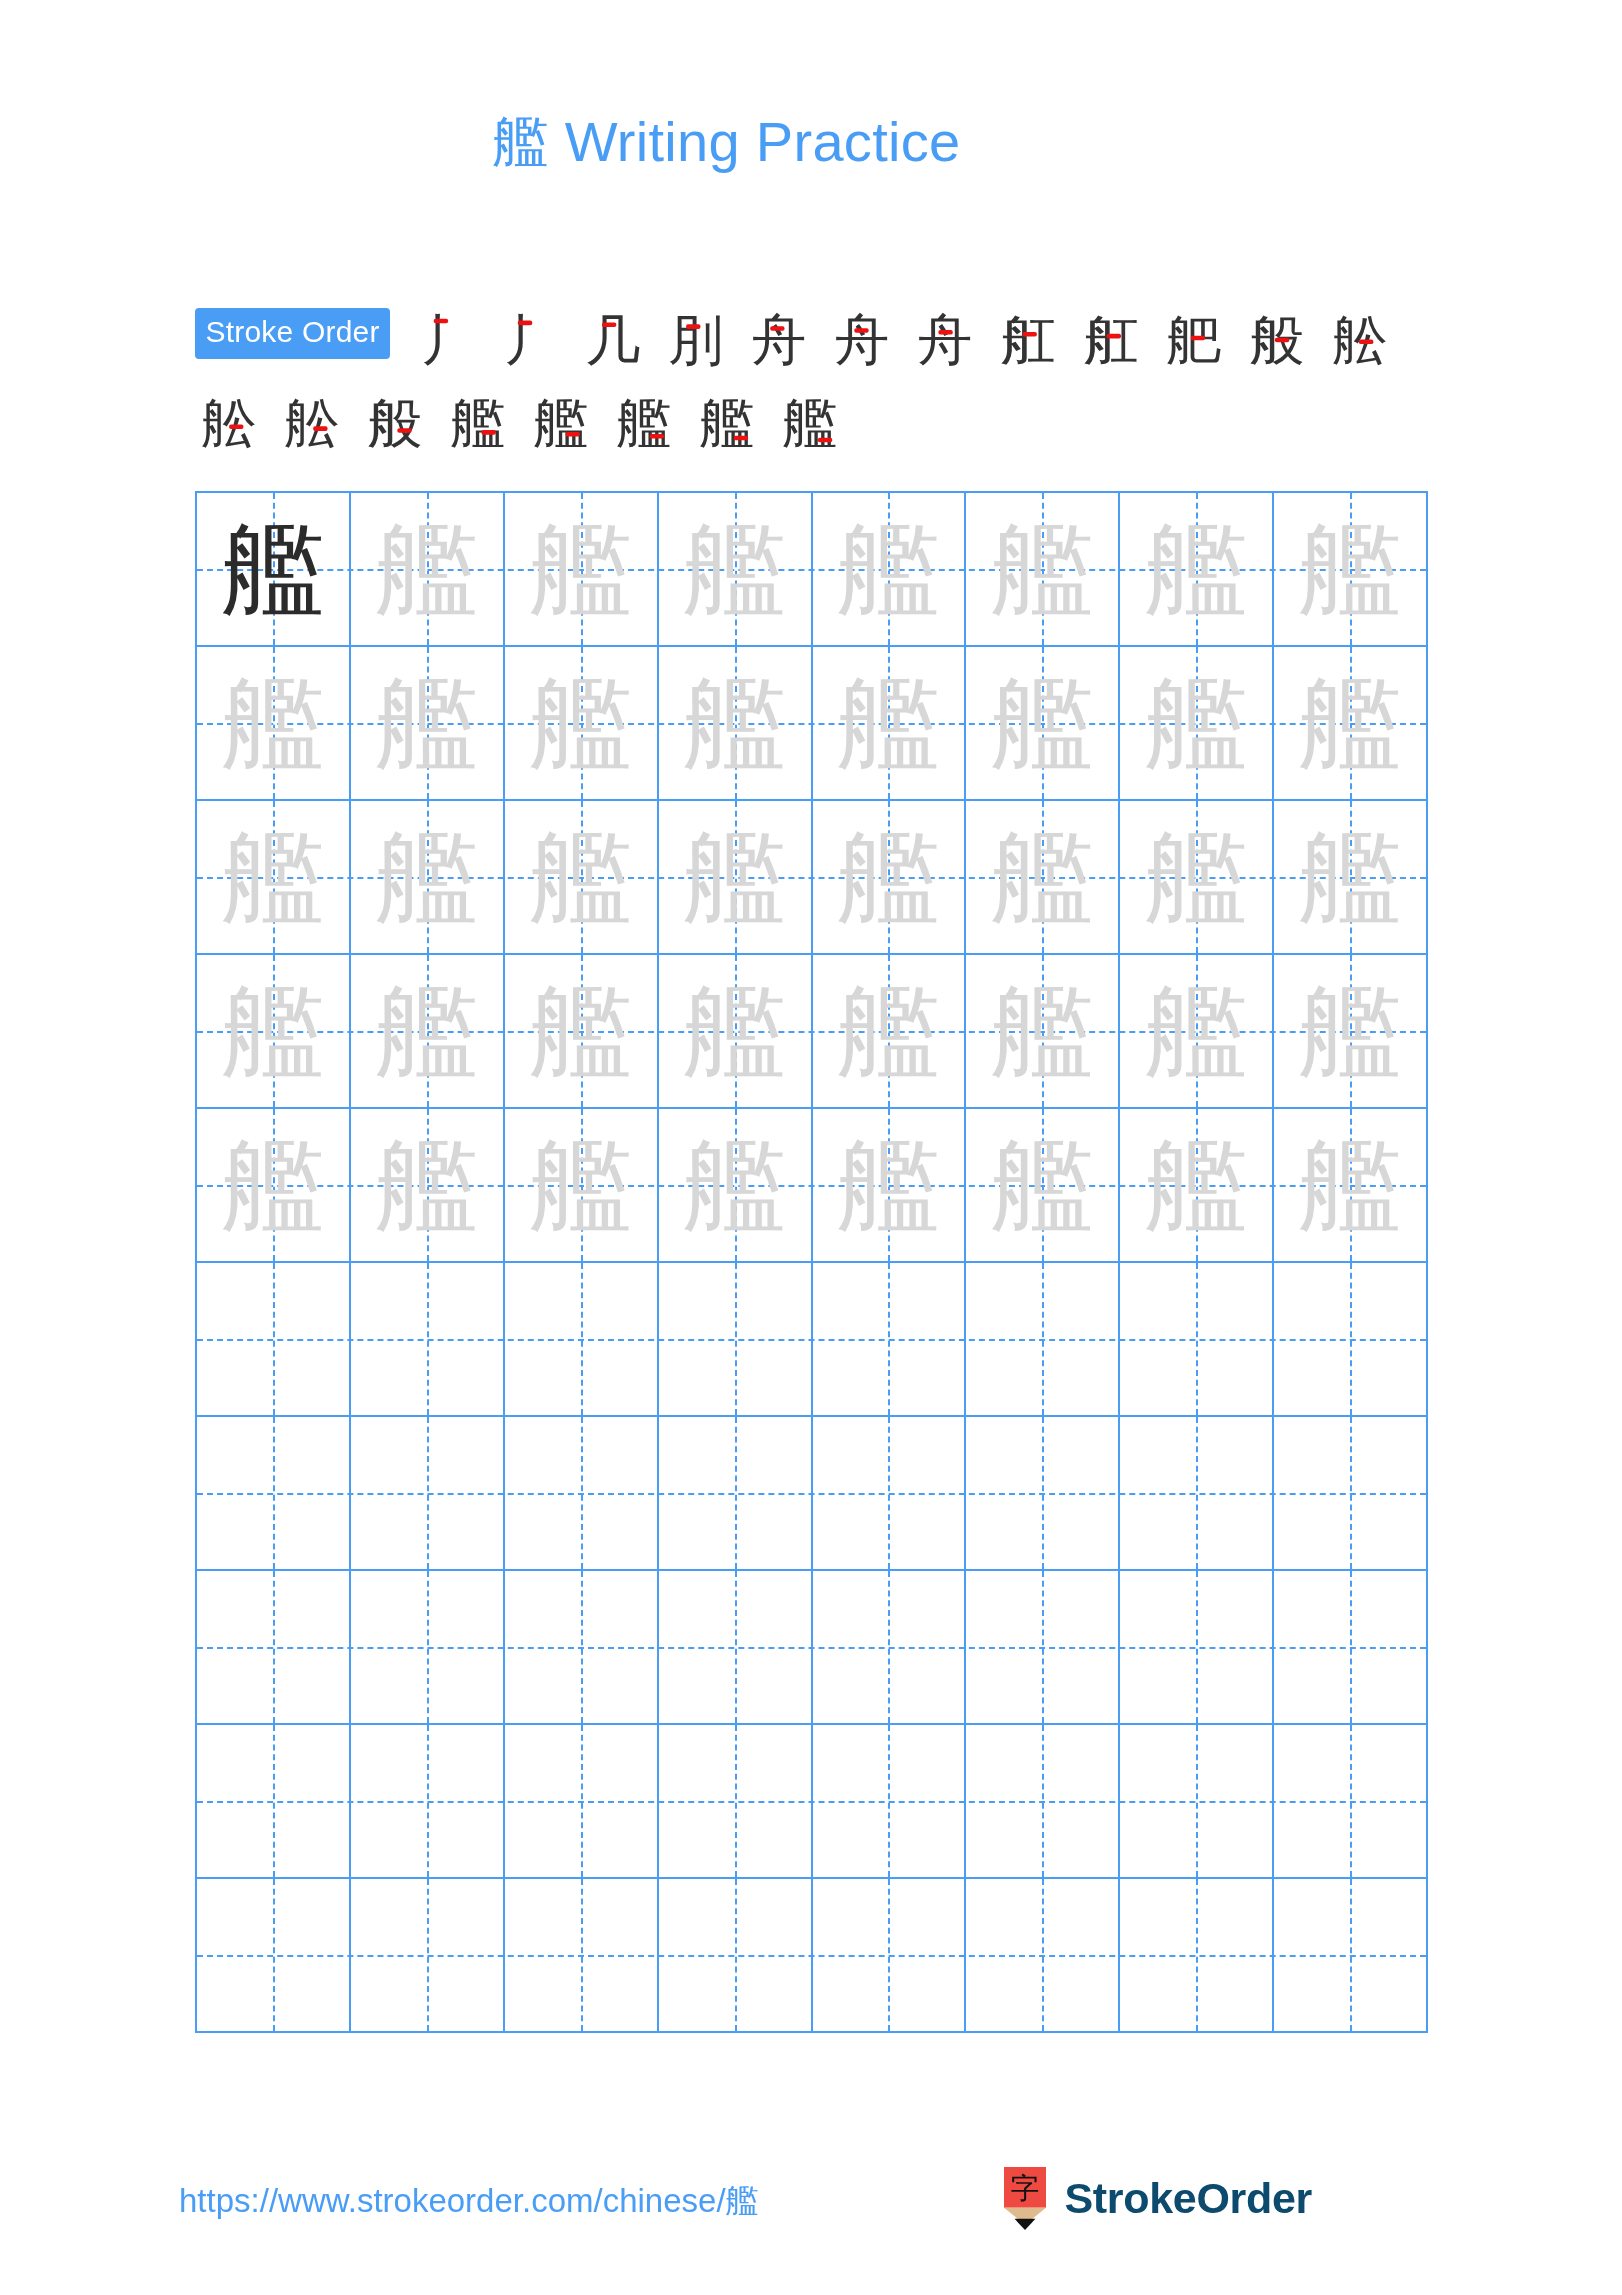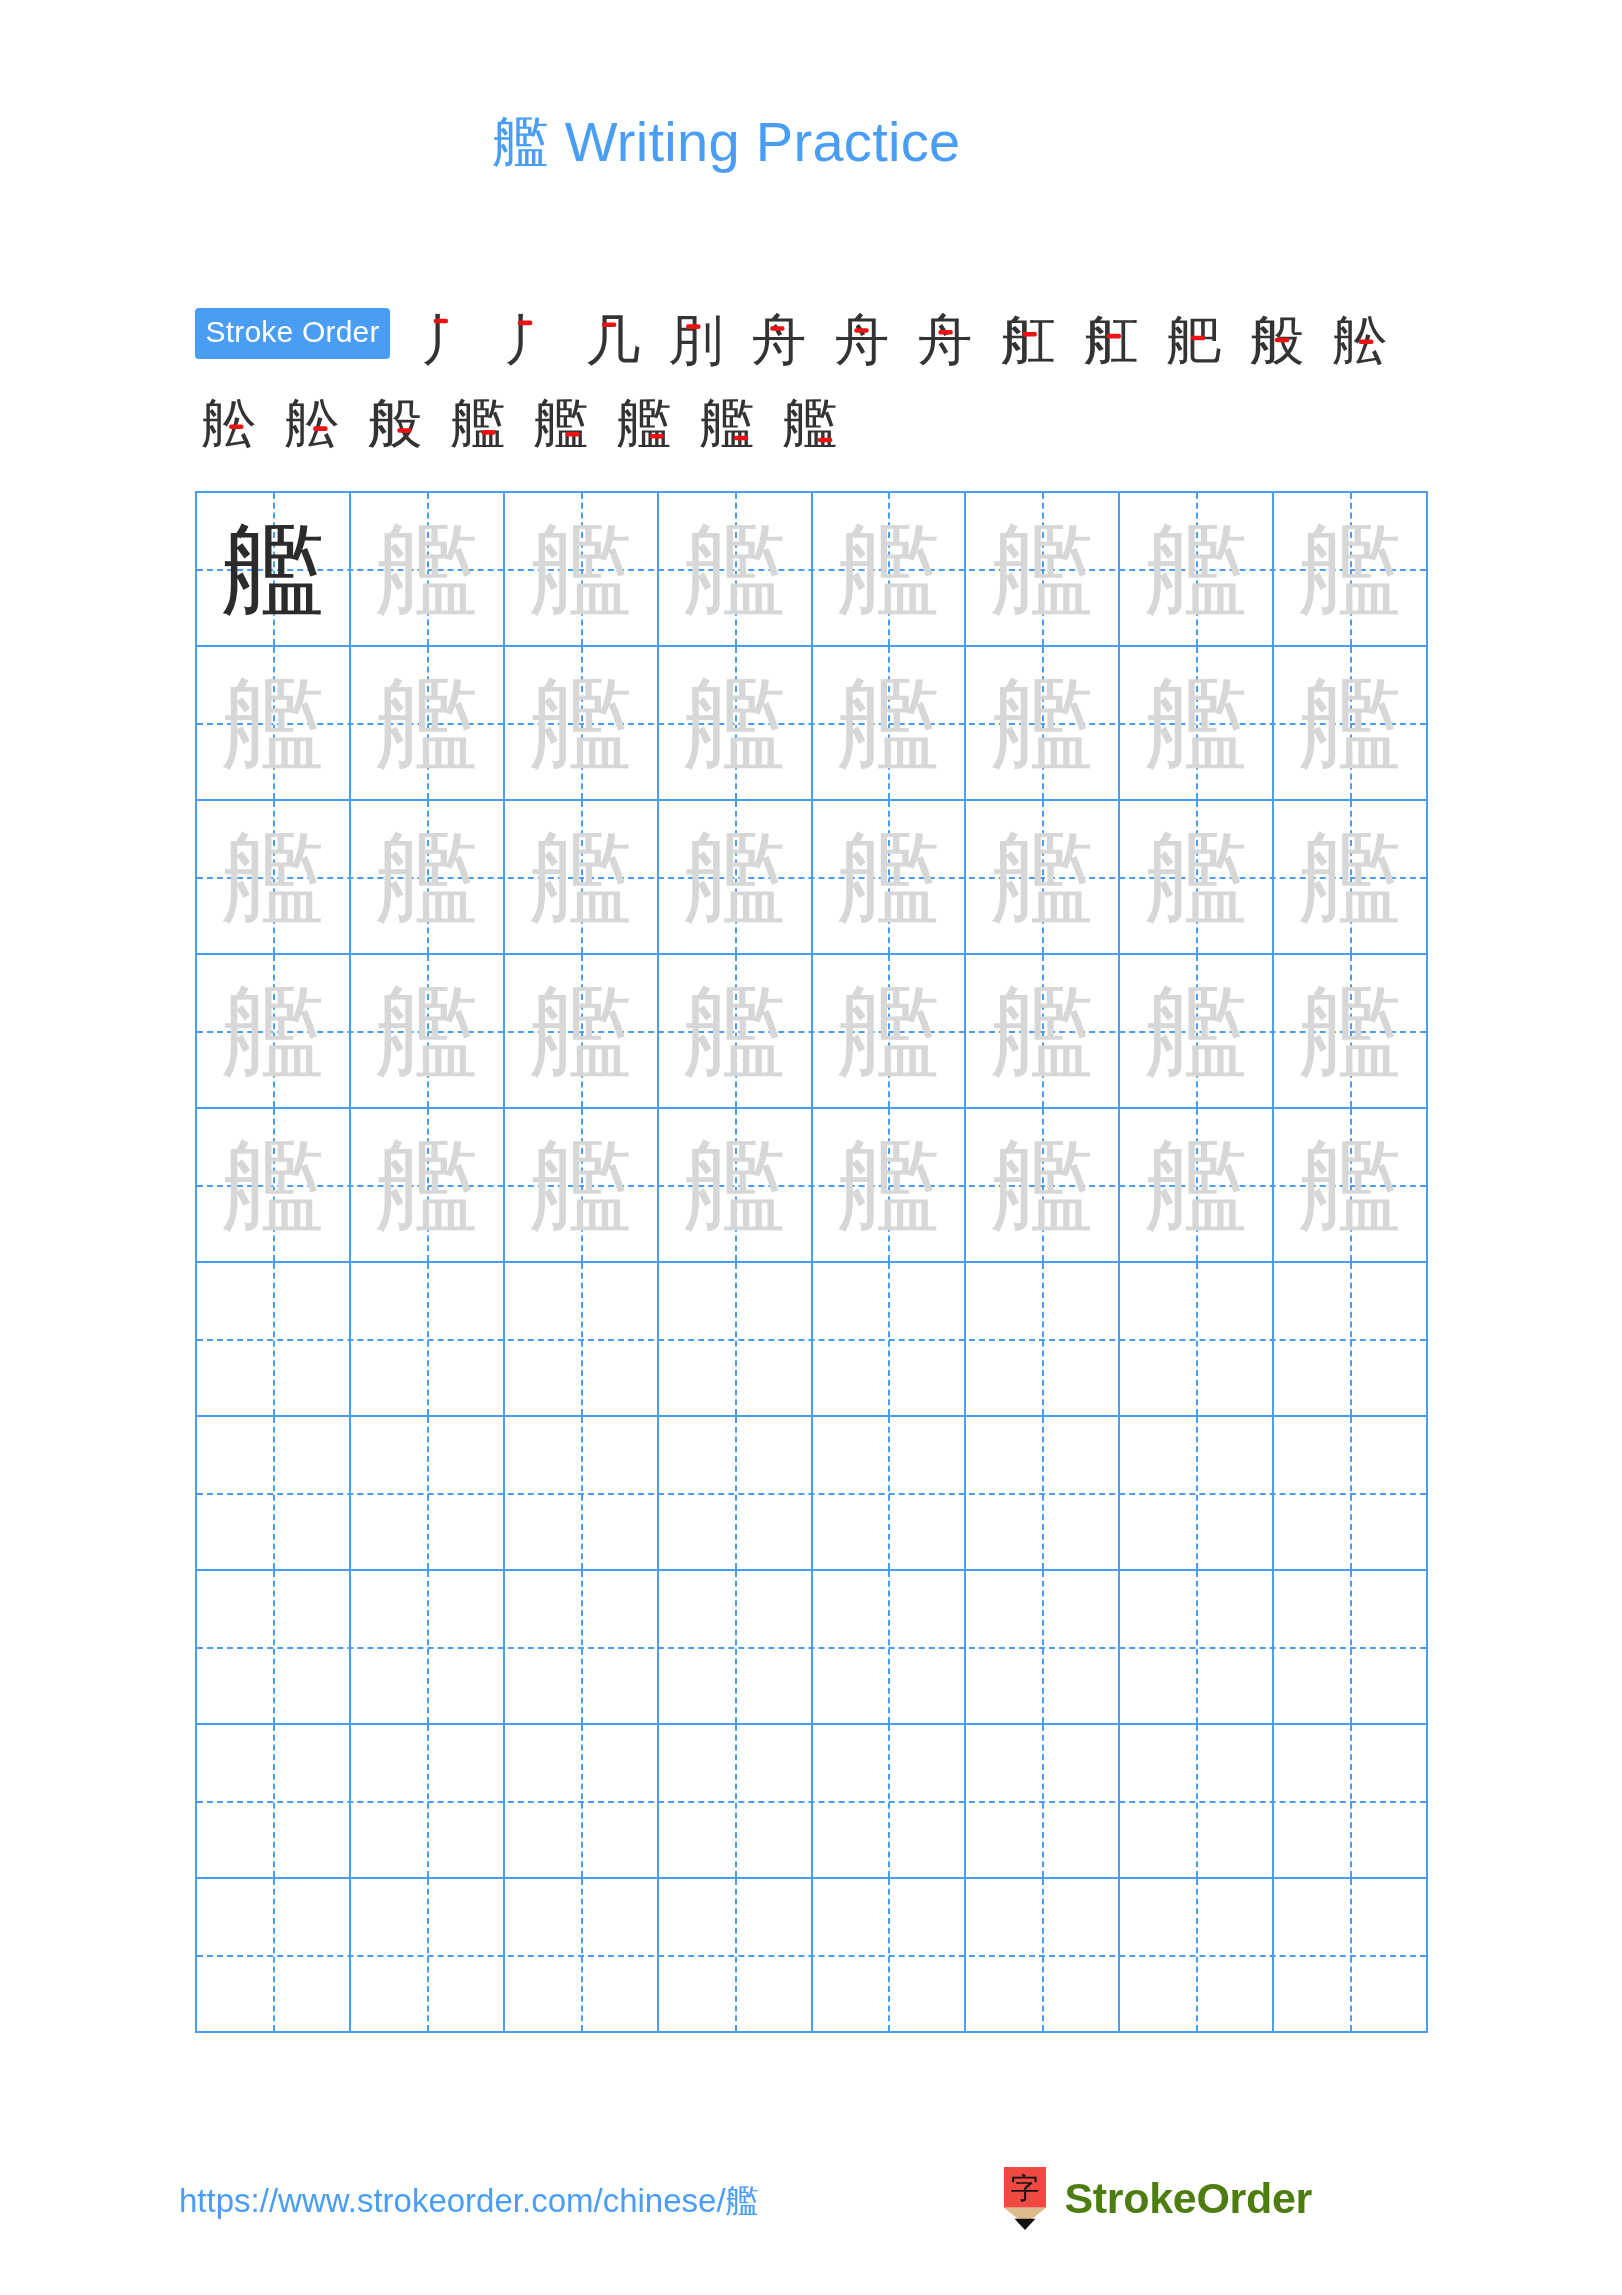--- a/index.html
+++ b/index.html
@@ -155,21 +155,21 @@
   }
   .brand-logo {
     width: 50px;
     height: 63px;
     position: relative;
     flex: 0 0 auto;
   }
   .brand-name {
     font-size: 43px;
     font-weight: bold;
-    color: #4d7c0f;
+    color: #0c4a6e;
     letter-spacing: -0.3px;
   }
 </style>
 </head>
 <body>
 
 <div class="page-title">
   <span class="title-char">艦</span><span> Writing Practice</span>
 </div>
 

